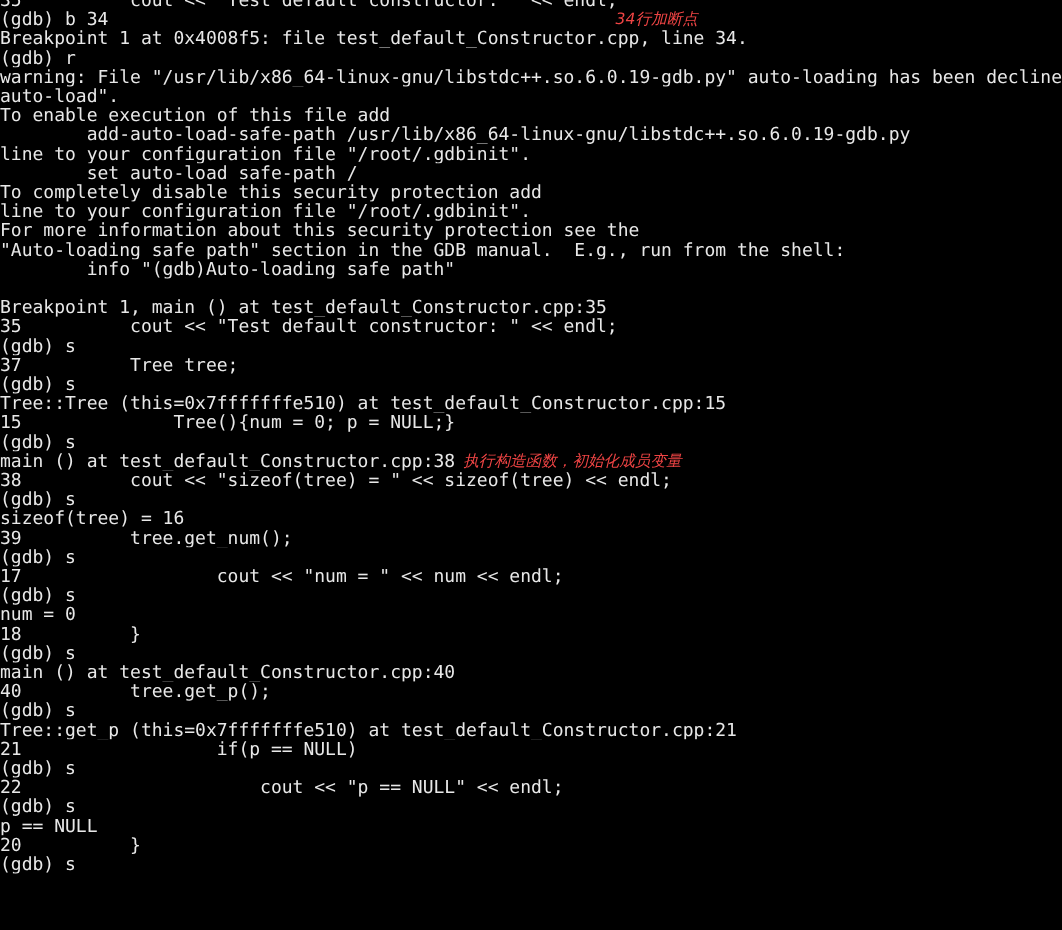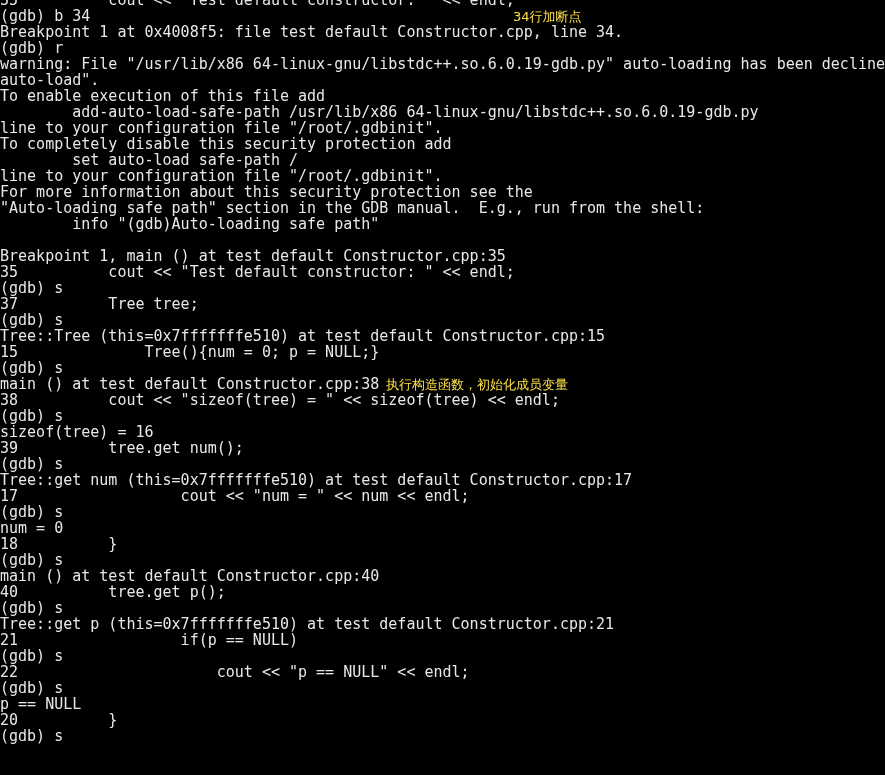--- a/index.html
+++ b/index.html
@@ -38,21 +38,22 @@
     letter-spacing: 0px;
     overflow: hidden;
     text-overflow: clip;
   }
   .annotation {
     position: absolute;
     font-family: "DejaVu Sans", "Liberation Sans", sans-serif;
     font-size: 13px;
     line-height: 15px;
     white-space: pre;
-    color: #fde047;
+    color: #ef4444;
+    font-style: italic;
   }
   #annot-breakpoint {
     left: 513px;
     top: 9px;
   }
   #annot-constructor {
     left: 386px;
     top: 377px;
   }
 </style>
@@ -63,42 +64,41 @@
   <div id="lines">
       <span class="tline">35          cout &lt;&lt; "Test default constructor: " &lt;&lt; endl;</span>
       <span class="tline">(gdb) b 34</span>
       <span class="tline">Breakpoint 1 at 0x4008f5: file test_default_Constructor.cpp, line 34.</span>
       <span class="tline">(gdb) r</span>
       <span class="tline">warning: File "/usr/lib/x86_64-linux-gnu/libstdc++.so.6.0.19-gdb.py" auto-loading has been declined by your</span>
       <span class="tline">auto-load".</span>
       <span class="tline">To enable execution of this file add</span>
       <span class="tline">        add-auto-load-safe-path /usr/lib/x86_64-linux-gnu/libstdc++.so.6.0.19-gdb.py</span>
       <span class="tline">line to your configuration file "/root/.gdbinit".</span>
+      <span class="tline">        set auto-load safe-path /</span>
       <span class="tline">To completely disable this security protection add</span>
-      <span class="tline">        set auto-load safe-path /</span>
       <span class="tline">line to your configuration file "/root/.gdbinit".</span>
       <span class="tline">For more information about this security protection see the</span>
       <span class="tline">"Auto-loading safe path" section in the GDB manual.  E.g., run from the shell:</span>
       <span class="tline">        info "(gdb)Auto-loading safe path"</span>
       <span class="tline"></span>
       <span class="tline">Breakpoint 1, main () at test_default_Constructor.cpp:35</span>
       <span class="tline">35          cout &lt;&lt; "Test default constructor: " &lt;&lt; endl;</span>
       <span class="tline">(gdb) s</span>
       <span class="tline">37          Tree tree;</span>
       <span class="tline">(gdb) s</span>
       <span class="tline">Tree::Tree (this=0x7fffffffe510) at test_default_Constructor.cpp:15</span>
       <span class="tline">15              Tree(){num = 0; p = NULL;}</span>
       <span class="tline">(gdb) s</span>
       <span class="tline">main () at test_default_Constructor.cpp:38</span>
       <span class="tline">38          cout &lt;&lt; "sizeof(tree) = " &lt;&lt; sizeof(tree) &lt;&lt; endl;</span>
       <span class="tline">(gdb) s</span>
       <span class="tline">sizeof(tree) = 16</span>
       <span class="tline">39          tree.get_num();</span>
       <span class="tline">(gdb) s</span>
-      <span class="tline">Tree::get_num (this=0x7fffffffe510) at test_default_Constructor.cpp:17</span>
       <span class="tline">17                  cout &lt;&lt; "num = " &lt;&lt; num &lt;&lt; endl;</span>
       <span class="tline">(gdb) s</span>
       <span class="tline">num = 0</span>
       <span class="tline">18          }</span>
       <span class="tline">(gdb) s</span>
       <span class="tline">main () at test_default_Constructor.cpp:40</span>
       <span class="tline">40          tree.get_p();</span>
       <span class="tline">(gdb) s</span>
       <span class="tline">Tree::get_p (this=0x7fffffffe510) at test_default_Constructor.cpp:21</span>
       <span class="tline">21                  if(p == NULL)</span>

